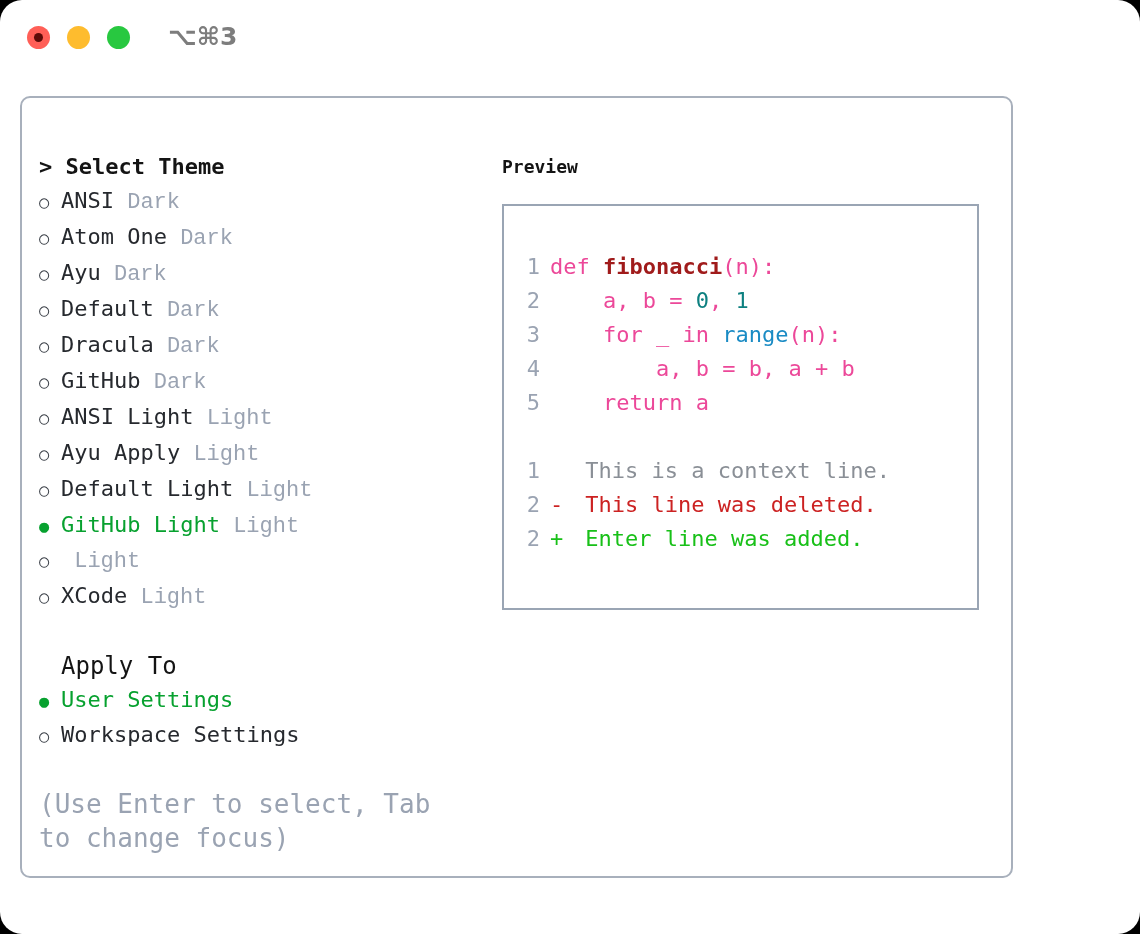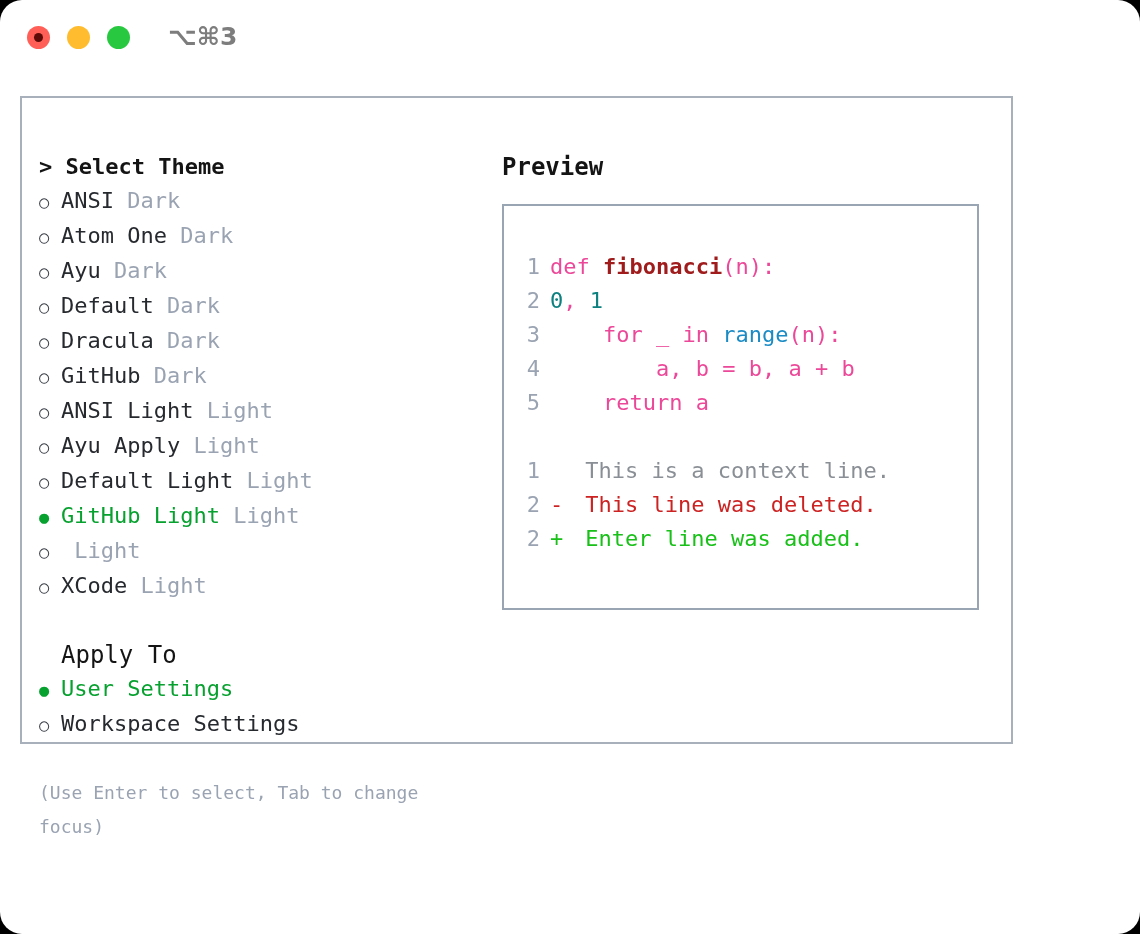--- a/index.html
+++ b/index.html
@@ -62,23 +62,23 @@
     color: #7d7d7d;
     letter-spacing: 0px;
     font-family: "DejaVu Sans", sans-serif;
   }
 
   
   .panel {
     position: absolute;
     left: 20px; top: 96px;
     width: 993px;
-    height: 648px;
+    height: 782px;
     border: 2px solid #a8b0bc;
-    border-radius: 0;
+    border-radius: 10px;
     box-sizing: border-box;
     background: #ffffff;
   }
 
   .cols {
     position: absolute;
     left: 0; top: 0;
     width: 100%; height: 100%;
   }
 
@@ -111,49 +111,49 @@
     width: 22px;
     flex: 0 0 22px;
     font-size: 17px;
     color: #3a3f47;
     line-height: 34px;
   }
   .bullet.sel { color: #07a12f; }
 
   .label { color: #26292e; }
   .label.sel { color: #07a12f; }
-  .variant { color: #9aa3b2; }
+  .variant { color: #9aa3b2; font-family: Liberation Mono, monospace; }
 
   .apply-head {
     font-size: 24px;
     color: #141414;
     line-height: 34px;
     white-space: pre;
     padding-left: 22px;
   }
   .spacer-lg { height: 34px; }
 
   .hint {
     margin-top: 34px;
-    font-size: 18px;
+    font-size: 26px;
     color: #9aa3b2;
     line-height: 34px;
     width: 400px;
     white-space: pre-wrap;
   }
 
   
   .right-col {
     position: absolute;
     left: 480px;
     top: 52px;
     width: 500px;
   }
   .preview-head {
-    font-size: 24px;
+    font-size: 18px;
     font-weight: bold;
     color: #141414;
     line-height: 34px;
     white-space: pre;
   }
   .preview-box {
     margin-top: 20px;
     width: 477px;
     height: 406px;
     border: 2px solid #9aa5b4;
@@ -230,21 +230,21 @@
 
         <div class="hint">(Use Enter to select, Tab to change focus)</div>
       </div>
 
       <div class="right-col">
         <div class="preview-head">Preview</div>
         <div class="preview-box">
           <div class="code-area">
             <div id="code-lines">
                 <div class="code-line"><span class="lno">1</span><span class="code-text">def </span><span class="tok-fn">fibonacci</span><span class="code-text">(n):</span></div>
-                <div class="code-line"><span class="lno">2</span><span class="tok-num">0</span><span class="code-text">, </span><span class="tok-num">1</span></div>
+                <div class="code-line"><span class="lno">2</span><span class="code-text">    a, b = </span><span class="tok-num">0</span><span class="code-text">, </span><span class="tok-num">1</span></div>
                 <div class="code-line"><span class="lno">3</span><span class="code-text">    for _ in </span><span class="tok-call">range</span><span class="code-text">(n):</span></div>
                 <div class="code-line"><span class="lno">4</span><span class="code-text">        a, b = b, a + b</span></div>
                 <div class="code-line"><span class="lno">5</span><span class="code-text">    return a</span></div>
               </div>
             <div class="diff-gap"></div>
             <div id="diff-lines">
                 <div class="code-line"><span class="lno">1</span><span class="mark diff-ctx"> </span><span class="diff-ctx"> This is a context line.</span></div>
                 <div class="code-line"><span class="lno">2</span><span class="mark diff-del">-</span><span class="diff-del"> This line was deleted.</span></div>
                 <div class="code-line"><span class="lno">2</span><span class="mark diff-add">+</span><span class="diff-add"> Enter line was added.</span></div>
               </div>

